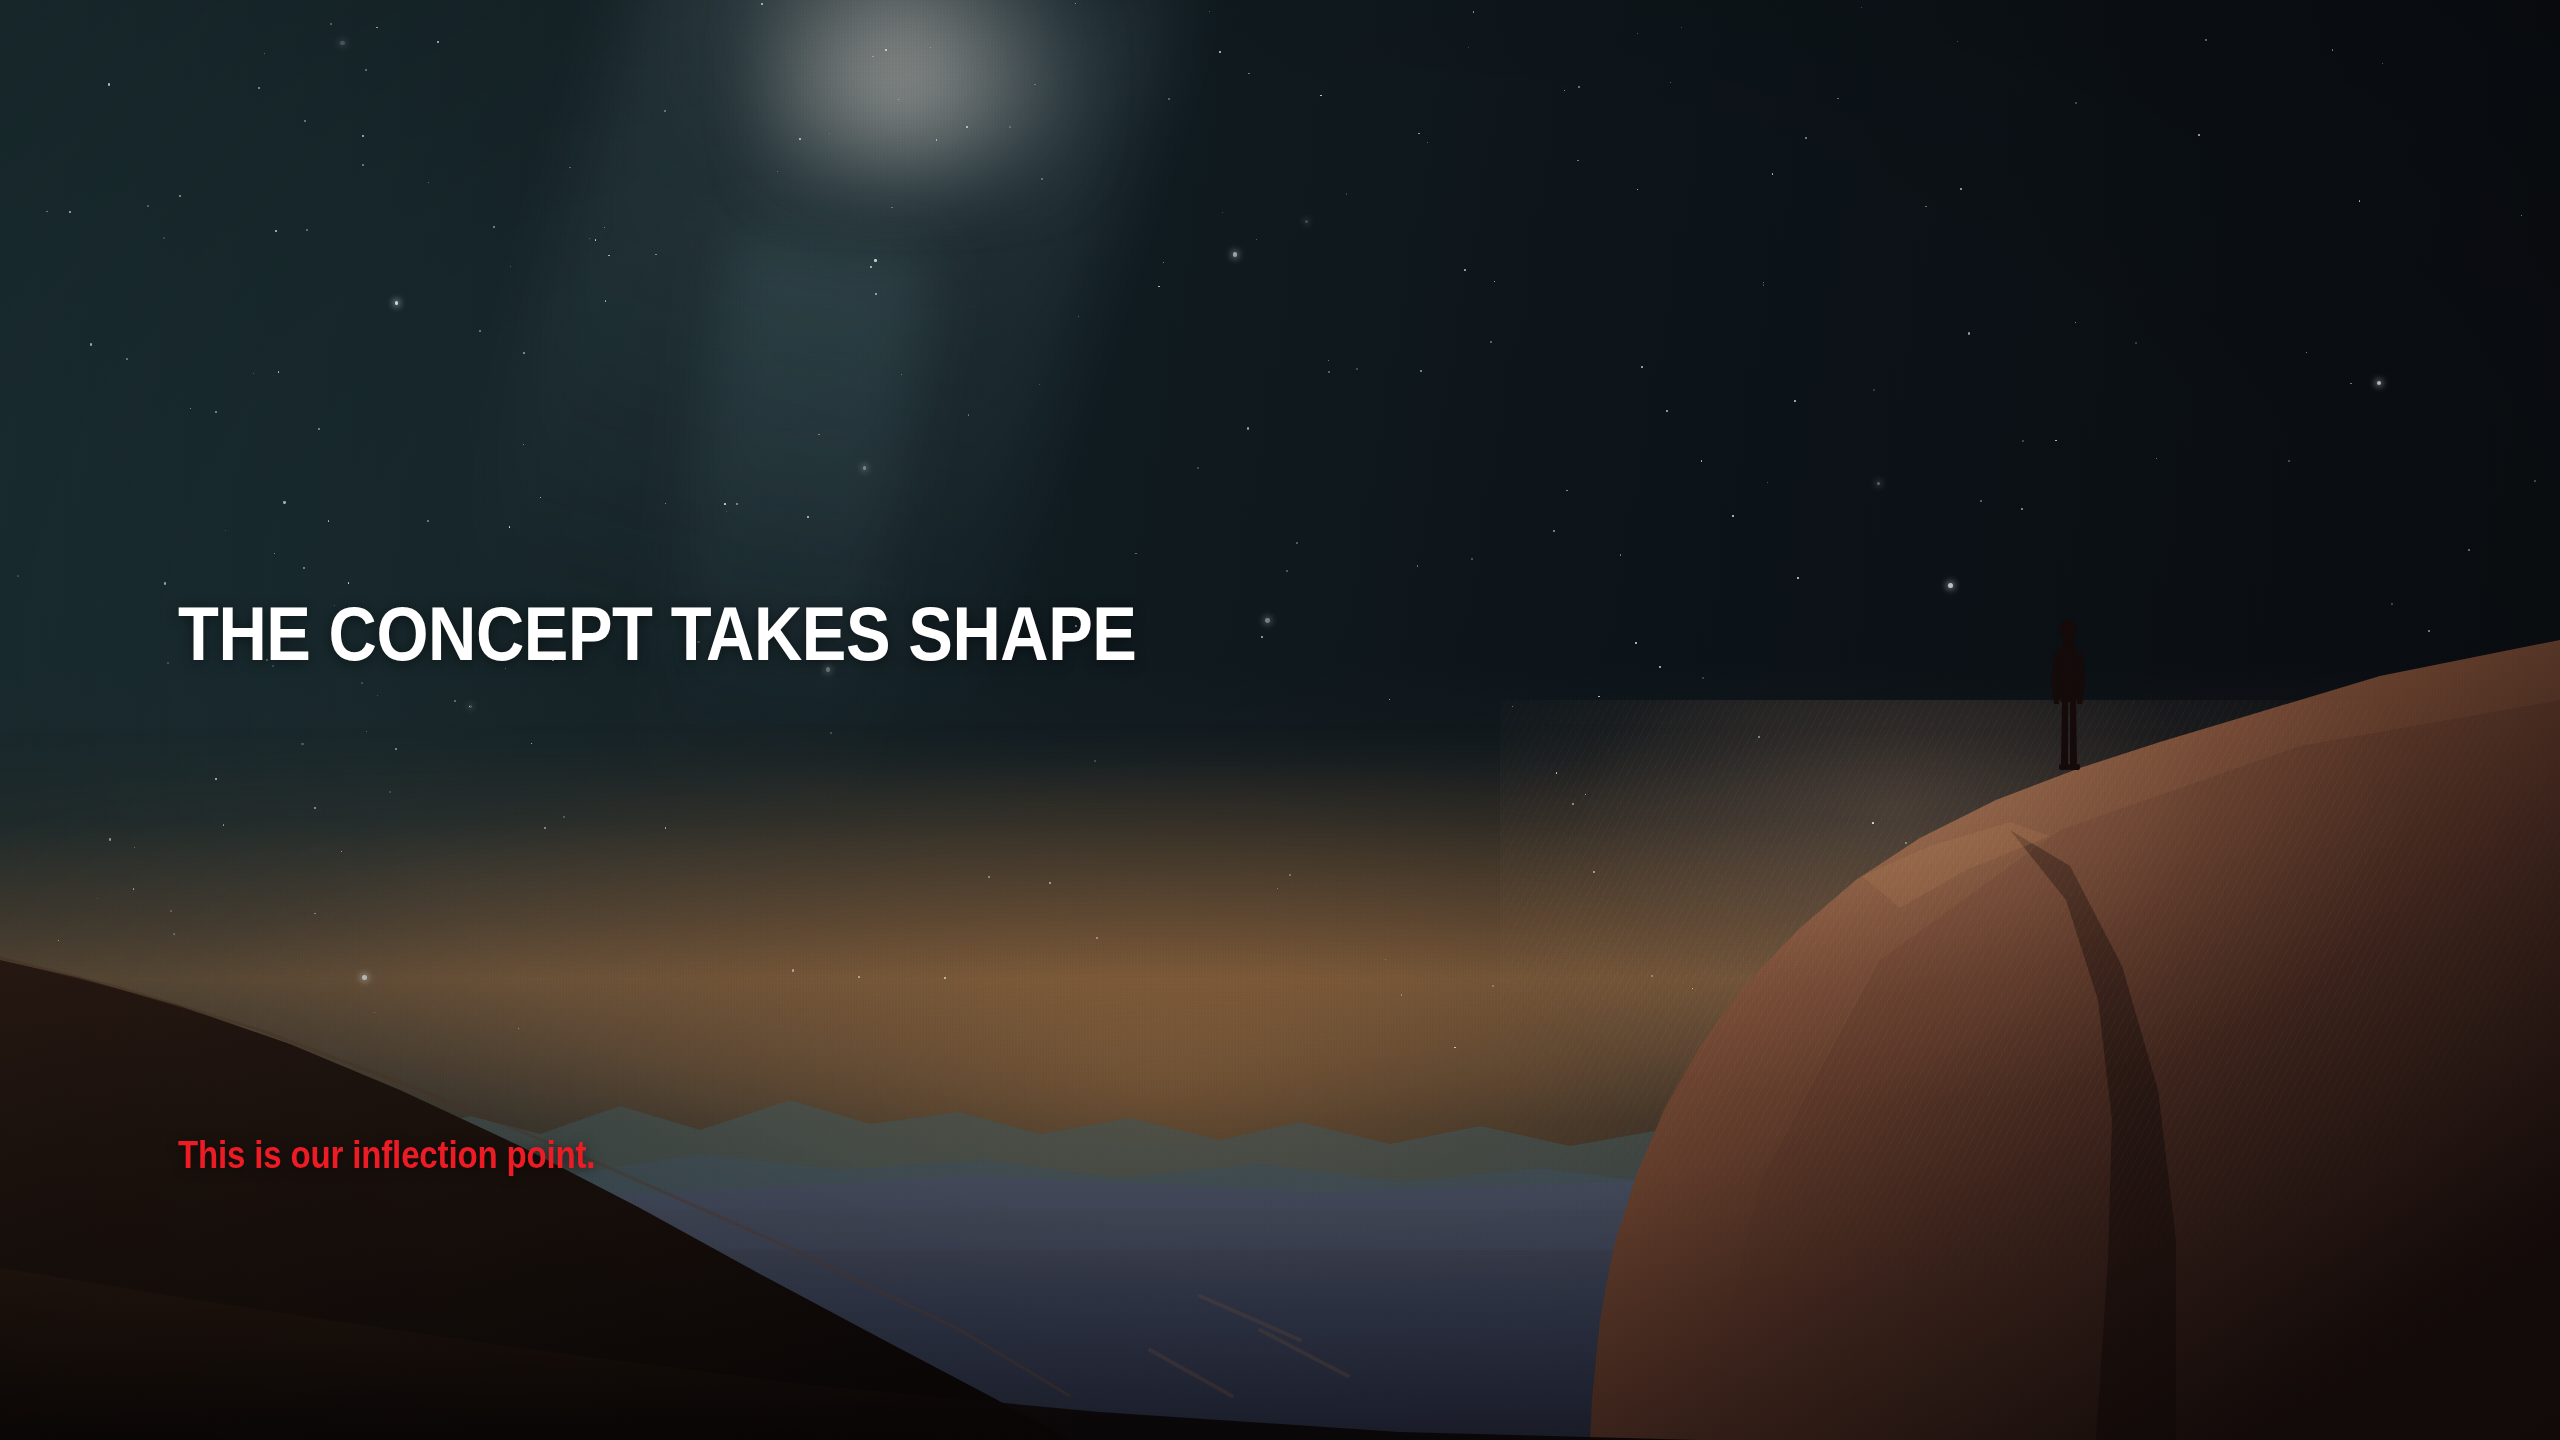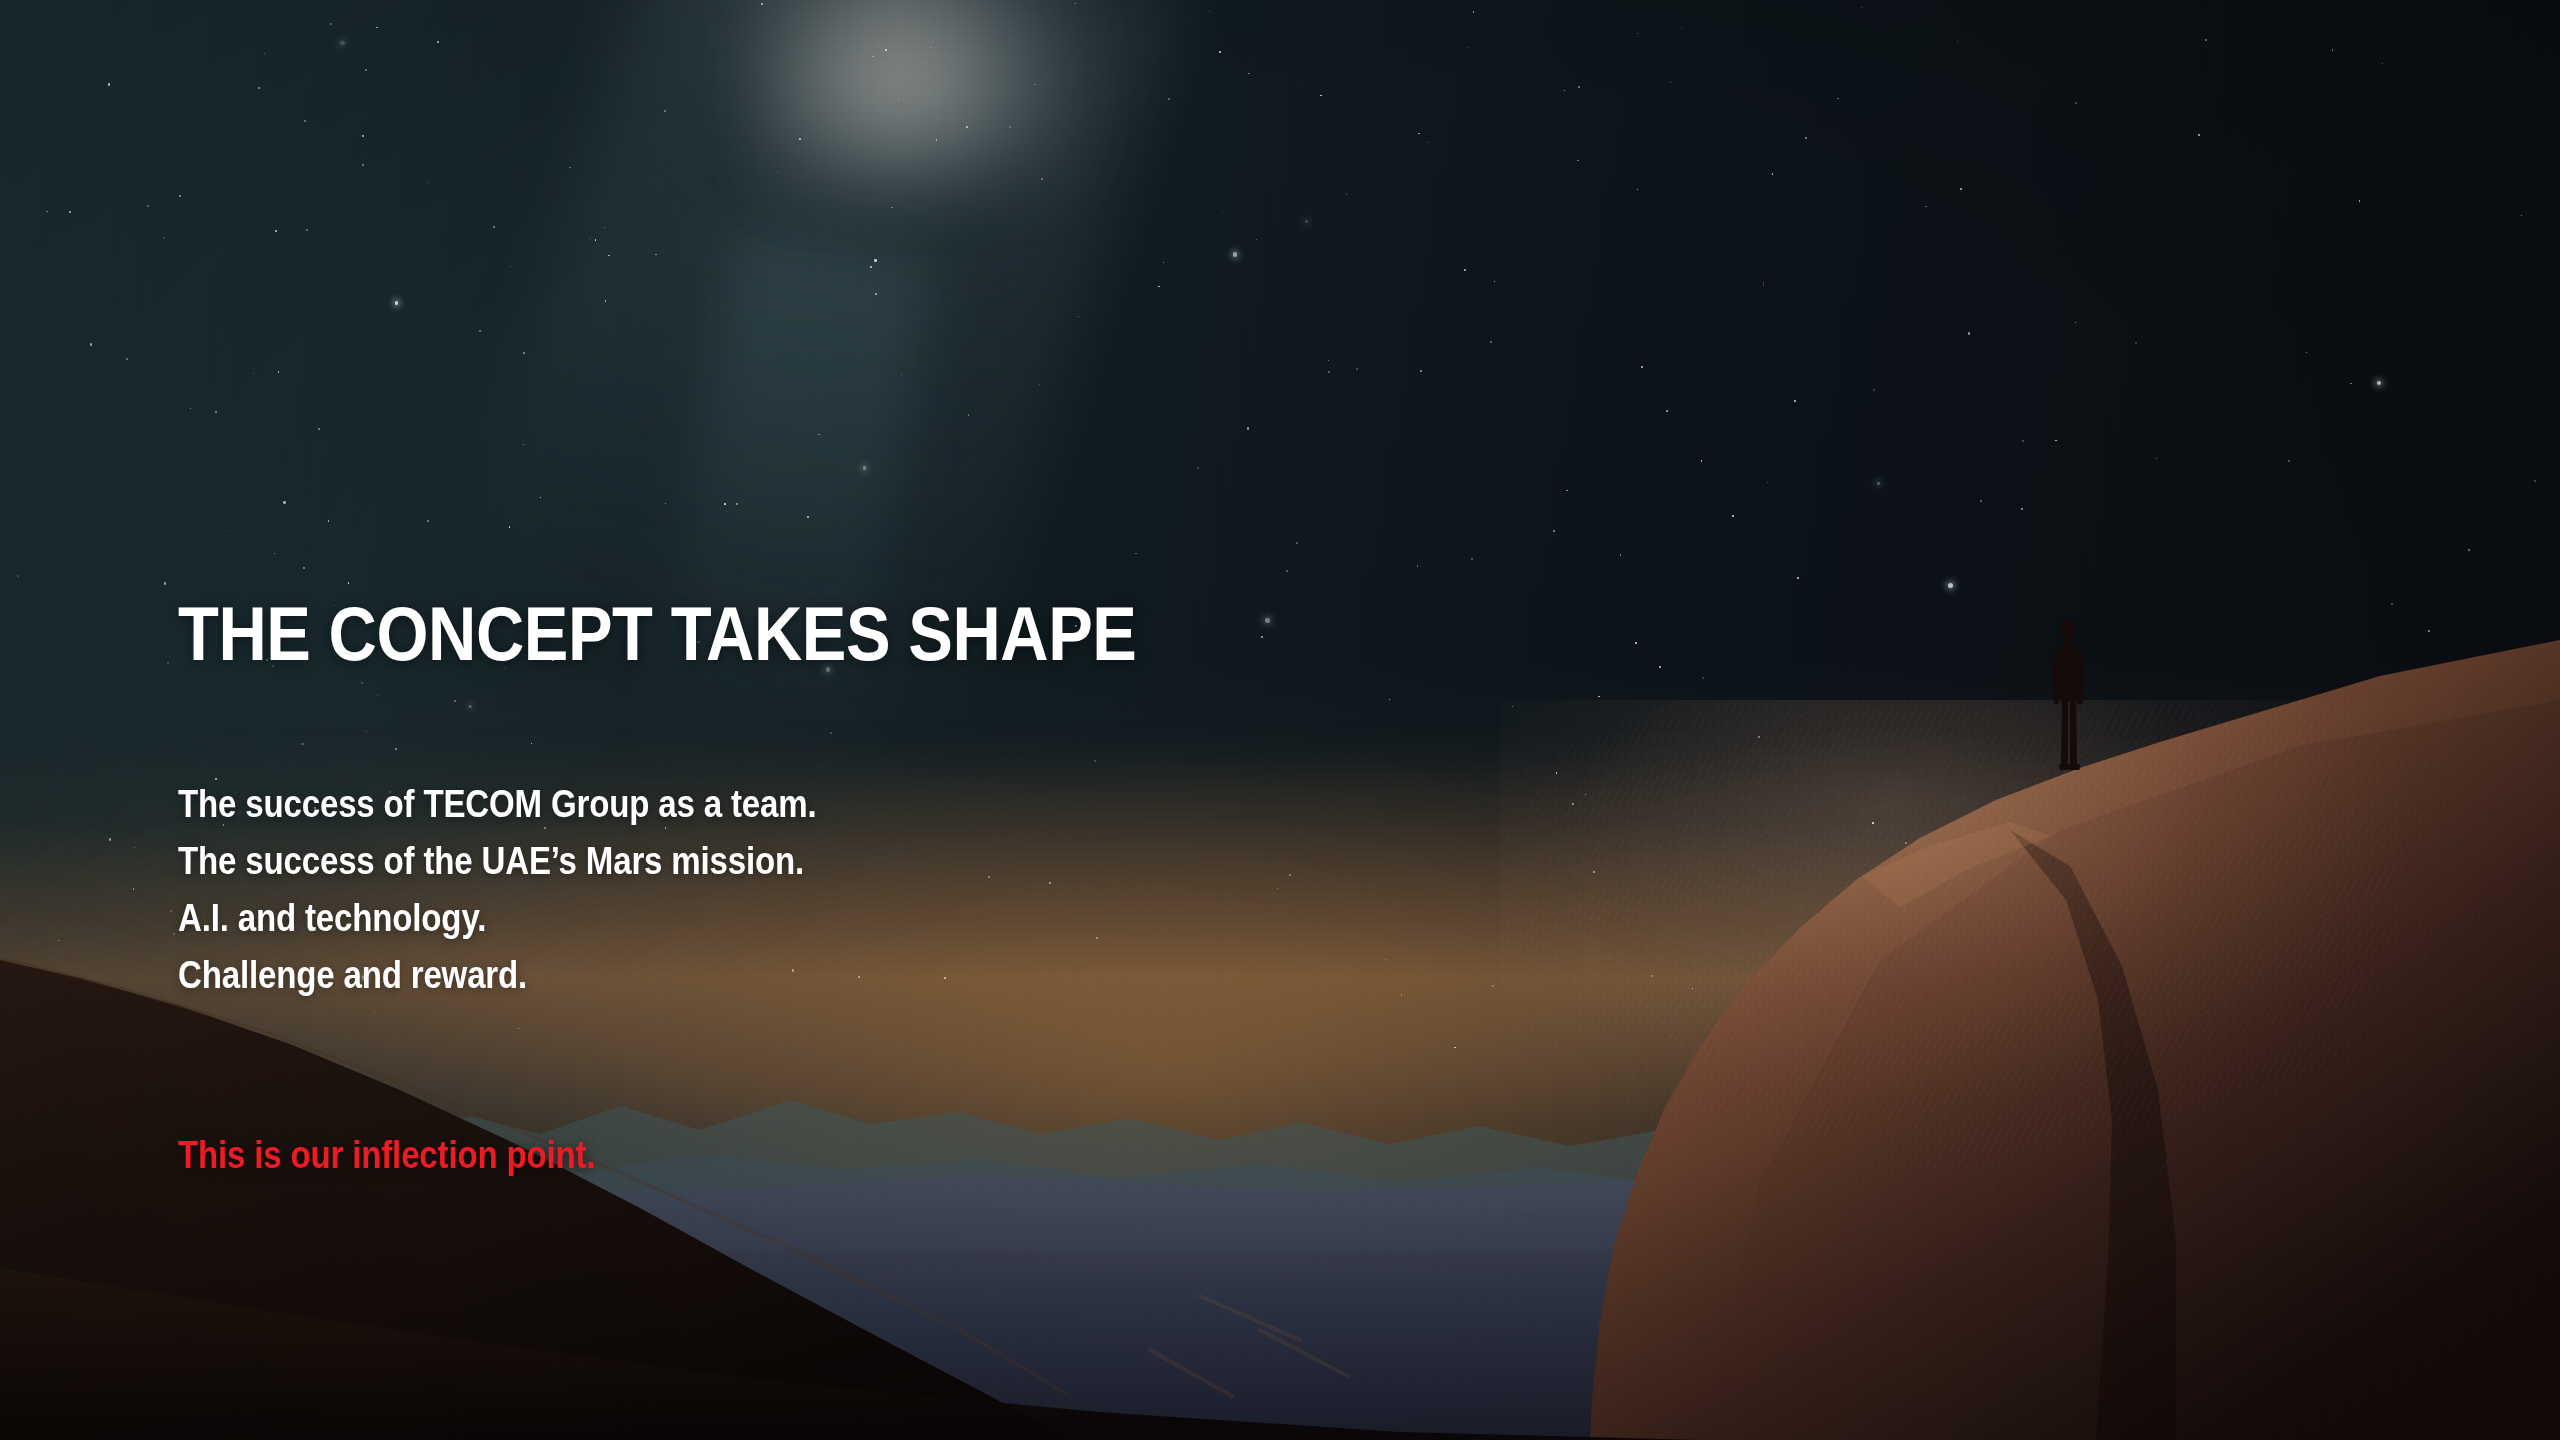--- a/index.html
+++ b/index.html
@@ -601,24 +601,18 @@
     </svg>
   </div>
 
   <div class="vignette"></div>
   <div class="grain"></div>
 
   <div class="content">
 
     <div class="headline">THE CONCEPT TAKES SHAPE</div>
 
-    <div class="body-block">
-      <div class="body-line">The success of TECOM Group as a team.</div>
-      <div class="body-line">The success of the UAE’s Mars mission.</div>
-      <div class="body-line">A.I. and technology.</div>
-      <div class="body-line">Challenge and reward.</div>
-    </div>
 
     <div class="kicker" style="color: rgb(237, 28, 36);">This is our inflection point.</div>
 
   </div>
 
 </div>
 
 </body></html>

